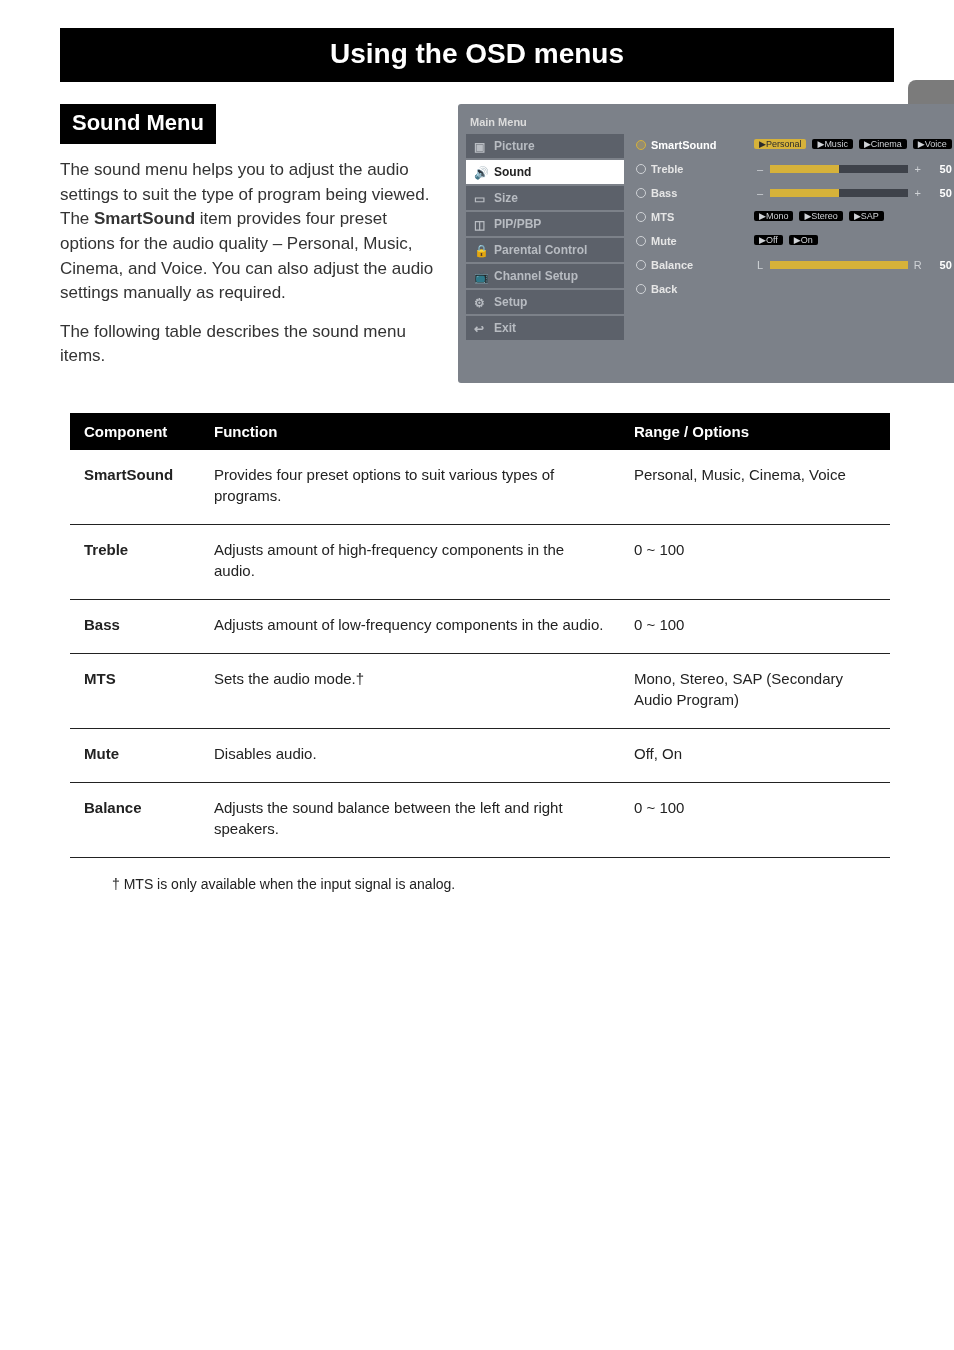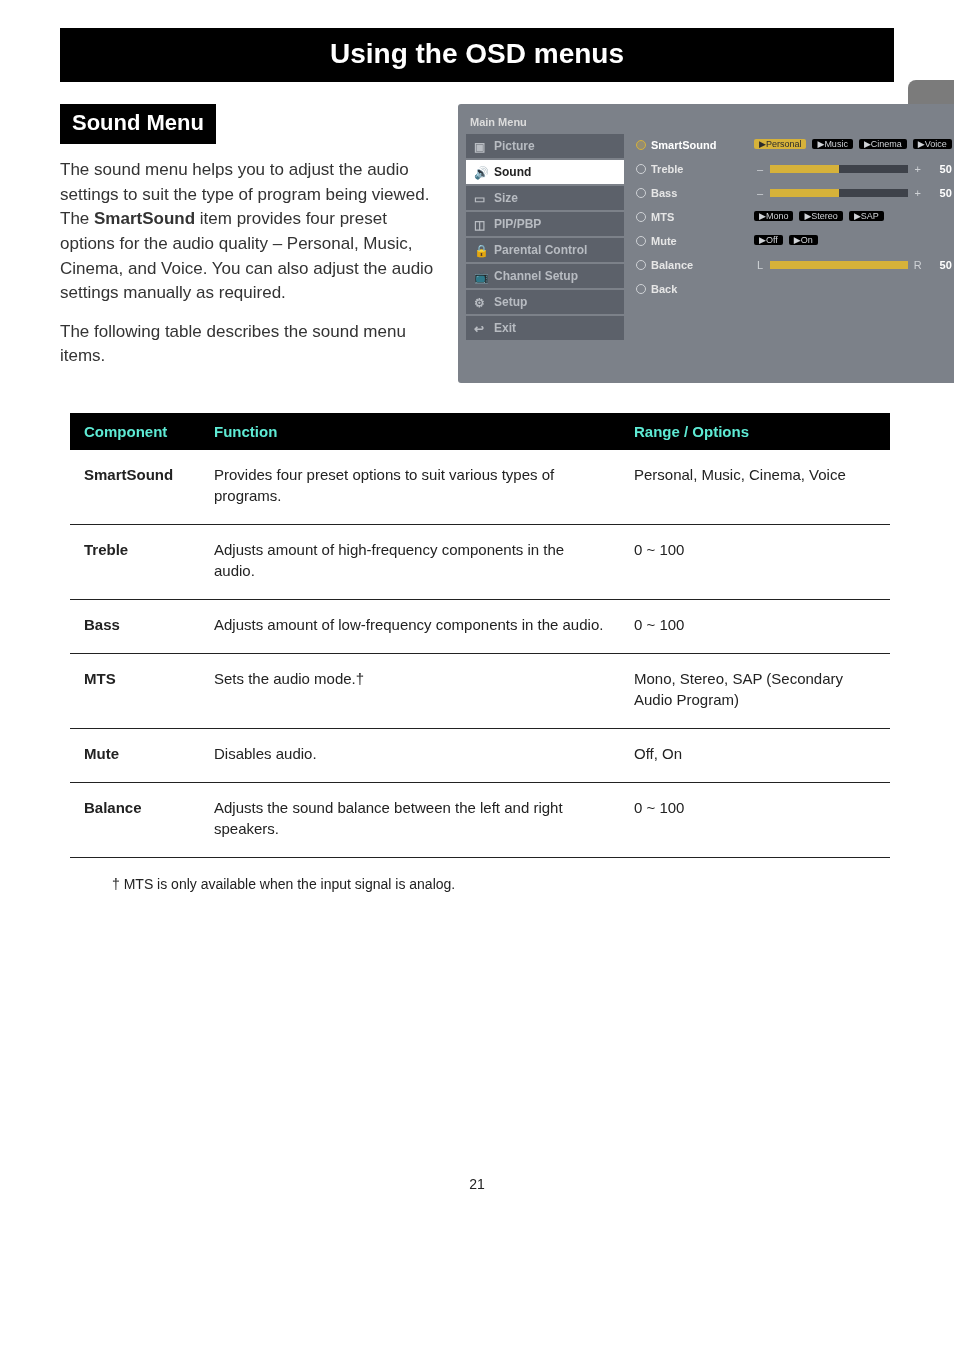--- a/index.html
+++ b/index.html
@@ -32,21 +32,21 @@
     .slider-wrap { display:flex; align-items:center; gap:4px; flex:1; }
     .slider-cap { width:12px; text-align:center; color:#cfd2d6; font-size:11px; }
     .slider { flex:1; height:8px; background:#3e424a; position:relative; }
     .slider-fill { position:absolute; top:0; bottom:0; background:#d6b23a; }
     .slider-split .half { position:absolute; top:0; bottom:0; width:50%; }
     .slider-split .half.left { left:0; background:#d6b23a; }
     .slider-split .half.right { right:0; background:#d6b23a; }
     .val-num { color:#fff; font-size:11px; font-weight:bold; min-width:22px; text-align:right; }
     
     table.spec { width:820px; margin-left:10px; border-collapse:collapse; }
-    table.spec thead th { background:#000; color:#5eead4; font-size:15px; font-weight:bold; text-align:left; padding:10px 14px;margin-top:23px; }
+    table.spec thead th { background:#000; color:#ffffff; font-size:15px; font-weight:bold; text-align:left; padding:10px 14px;margin-top:23px; }
     table.spec thead th:first-child { width:130px; }
     table.spec thead th:nth-child(2) { width:420px; }
     table.spec tbody td { border-bottom:1px solid #222; font-size:15px; padding:14px 14px 18px 14px; vertical-align:top; line-height:1.4; color:#222; }
     table.spec tbody td:first-child { font-weight:bold; }
     table.spec tbody tr:last-child td { border-bottom:1px solid #222; }
     .footnote { font-size:14px; color:#222; margin:18px 0 0 52px; }
     .page-num { text-align:center; font-size:14px; position:absolute; bottom:22px; left:0; right:0; color:#222; }
   </style>
 </head>
 <body>
@@ -226,14 +226,13 @@
       <tr>
         <td>Balance</td>
         <td>Adjusts the sound balance between the left and right speakers.</td>
         <td>0 ~ 100</td>
       </tr>
     </tbody>
   </table>
 
   <div class="footnote">†  MTS is only available when the input signal is analog.</div>
 
-  <div class="page-num">21</div>
 </div>
 
 </body></html>

